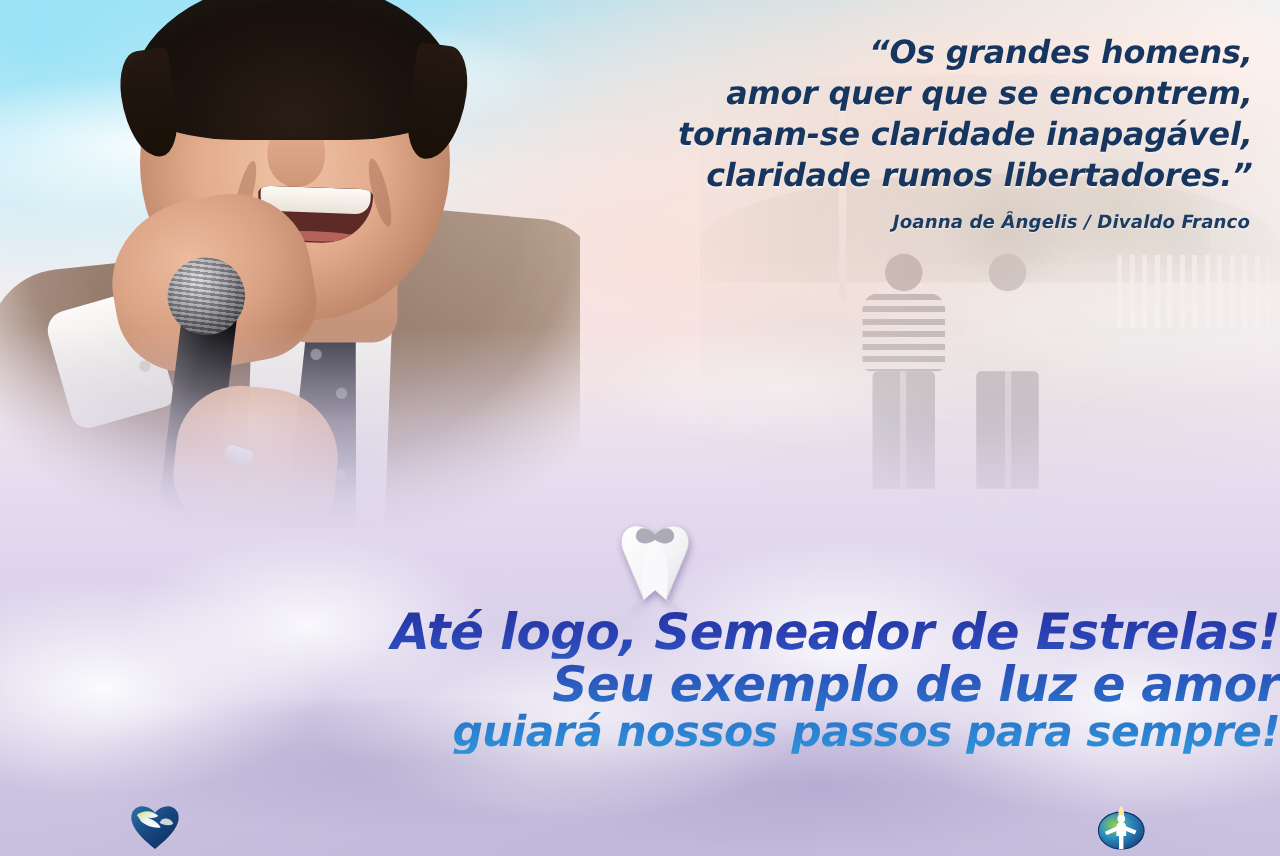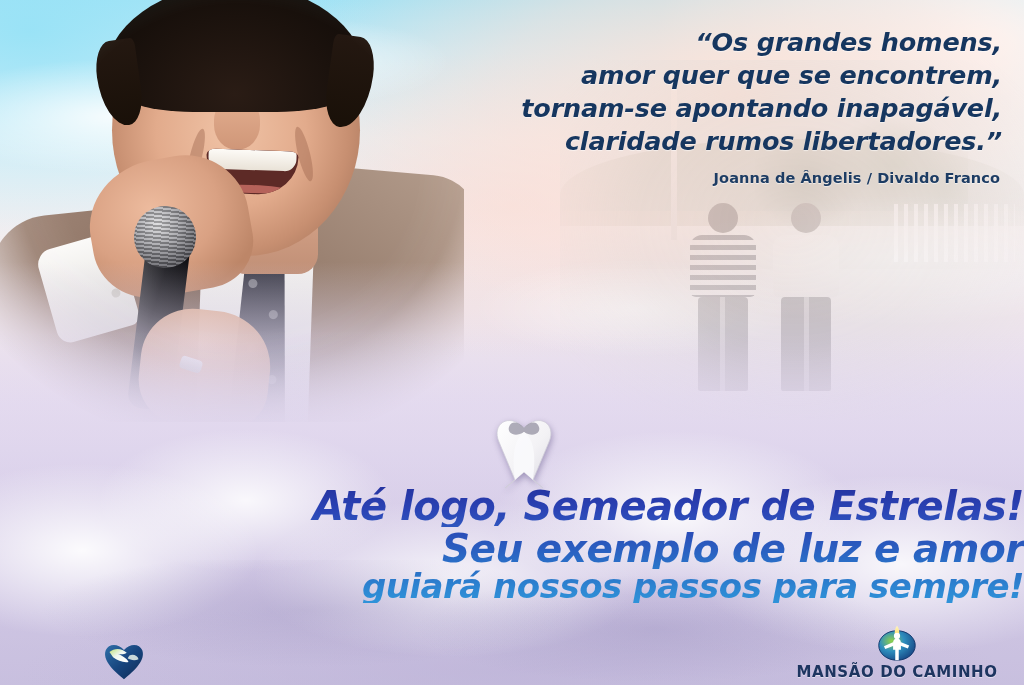--- a/index.html
+++ b/index.html
@@ -275,20 +275,21 @@
     font-size: 25.5px;
     line-height: 1.3;
     letter-spacing: -0.2px;
     text-shadow: 0 1px 1px rgba(255,255,255,0.55);
   }
   .quote-line { display: block; white-space: nowrap; }
   .quote-attr {
     position: absolute;
     right: 24px; top: 170px;
     color: #1d3c63;
+    font-style: italic;
     font-weight: bold;
     font-size: 14.5px;
     letter-spacing: 0.1px;
     text-shadow: 0 1px 1px rgba(255,255,255,0.6);
   }
 
   
   .ribbon {
     position: absolute;
     left: 489px; top: 410px;
@@ -394,21 +395,21 @@
     <div class="p-ring"></div>
     <div class="portrait-fade"></div>
   </div>
 
   <div class="cloudbank"></div>
   <div class="cloud-shadow"></div>
 
   <div class="quote">
     <span class="quote-line">“Os grandes homens,</span>
     <span class="quote-line">amor quer que se encontrem,</span>
-    <span class="quote-line">tornam-se apontando inapagável,</span>
+    <span class="quote-line">tornam-se claridade inapagável,</span>
     <span class="quote-line">claridade rumos libertadores.”</span>
   </div>
   <div class="quote-attr">Joanna de Ângelis / Divaldo Franco</div>
 
   <div class="ribbon">
     <svg viewBox="0 0 70 82" width="70" height="82" aria-hidden="true">
       <defs>
         <linearGradient id="ribGrad" x1="0" y1="0" x2="1" y2="1">
           <stop offset="0%" stop-color="#ffffff"></stop>
           <stop offset="55%" stop-color="#f3f2f5"></stop>
@@ -465,19 +466,15 @@
         </defs>
         <ellipse cx="24" cy="27" rx="21" ry="17" fill="url(#globeG)"></ellipse>
         <ellipse cx="24" cy="27" rx="21" ry="17" fill="none" stroke="#0d2f66" stroke-width="1"></ellipse>
         <path d="M24 4 C 20 10, 21 15, 24 18 C 27 15, 28 10, 24 4 Z" fill="url(#flameG)"></path>
         <circle cx="24" cy="16" r="3.6" fill="#ffffff"></circle>
         <path d="M24 19 C 21 19, 19.5 21, 19.5 24 L 19.5 32 L 22 32 L 22 44 L 26 44 L 26 32 L 28.5 32 L 28.5 24 C 28.5 21, 27 19, 24 19 Z" fill="#ffffff"></path>
         <path d="M20 23 L 9 28 L 10.5 31 L 21 27 Z" fill="#ffffff"></path>
         <path d="M28 23 L 38 27 L 36.5 30.5 L 27.5 27 Z" fill="#ffffff"></path>
       </svg>
     </span>
-    <span class="logo-text">
-      <span class="l1"></span>
-      <span class="l2">MANSÃO DO CAMINHO</span>
-    </span>
   </div>
 
 </div>
 
 </body></html>

